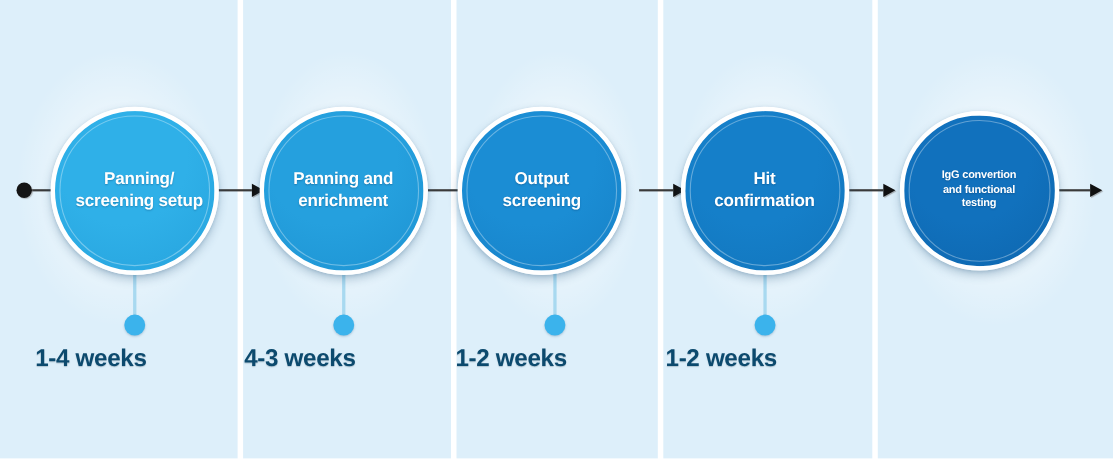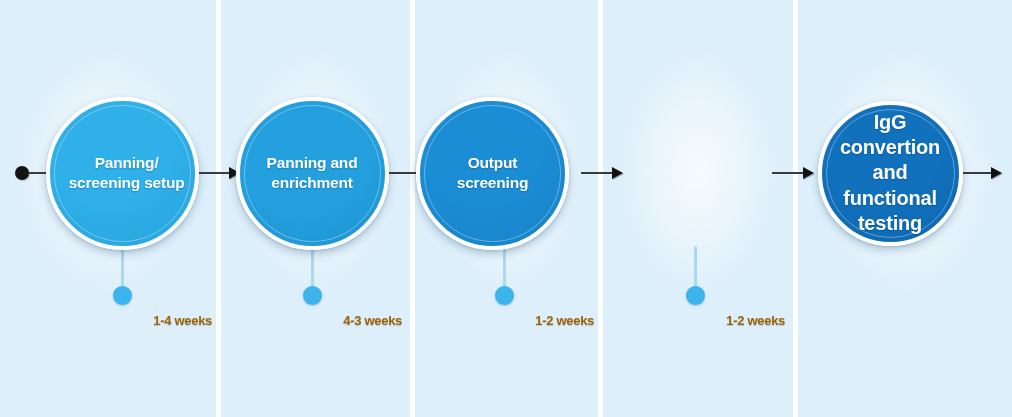--- a/index.html
+++ b/index.html
@@ -105,42 +105,42 @@
     color: #ffffff;
     text-align: center;
     font-weight: bold;
     font-size: 15.5px;
     line-height: 1.28;
     letter-spacing: -0.2px;
     text-shadow: 0 1px 1.5px rgba(0,40,80,0.30);
     padding: 0 10px;
     white-space: pre-line;
   }
-  .node-label.small { font-size: 20px; line-height: 1.26; }
+  .node-label.small { font-size: 10px; line-height: 1.26; }
 
   
   .stem {
     position: absolute;
     width: 3px;
     background: #a8d9f0;
     border-radius: 2px;
   }
   .stem-dot {
     position: absolute;
     width: 19px;
     height: 19px;
     border-radius: 50%;
     background: #3bb3ec;
     box-shadow: 0 1px 2px rgba(40,90,130,0.30);
   }
   .duration {
     position: absolute;
-    text-align: right;
-    color: #a16207;
-    font-size: 13px;
+    text-align: left;
+    color: #0c4a6e;
+    font-size: 22px;
     font-weight: bold;
     letter-spacing: -0.3px;
     text-shadow: 0 1px 1px rgba(140,160,175,0.55);
     white-space: nowrap;
   }
 </style>
 </head>
 <body>
 
 <div id="stage">
@@ -193,18 +193,22 @@
 screening setup</div>
     </div>
     <div class="node" style="left: 235.5px; top: 96.5px; width: 153px; height: 153px; background: radial-gradient(circle at 42% 30%, rgb(37, 160, 222) 0%, rgb(37, 160, 222) 45%, rgb(29, 147, 210) 100%);">
       <div class="node-label">Panning and
 enrichment</div>
     </div>
     <div class="node" style="left: 416px; top: 96.5px; width: 153px; height: 153px; background: radial-gradient(circle at 42% 30%, rgb(27, 141, 212) 0%, rgb(27, 141, 212) 45%, rgb(22, 129, 199) 100%);">
       <div class="node-label">Output
 screening</div>
     </div>
+    <div class="node" style="left: 618.5px; top: 96.5px; width: 153px; height: 153px; background: radial-gradient(circle at 42% 30%, rgb(21, 127, 201) 0%, rgb(21, 127, 201) 45%, rgb(17, 117, 188) 100%);">
+      <div class="node-label">Hit
+confirmation</div>
+    </div>
     <div class="node" style="left: 817.5px; top: 100.5px; width: 145px; height: 145px; background: radial-gradient(circle at 42% 30%, rgb(17, 113, 189) 0%, rgb(17, 113, 189) 45%, rgb(13, 102, 174) 100%);">
       <div class="node-label small">IgG convertion
 and functional
 testing</div>
     </div>
   </div>
 
 </body></html>

